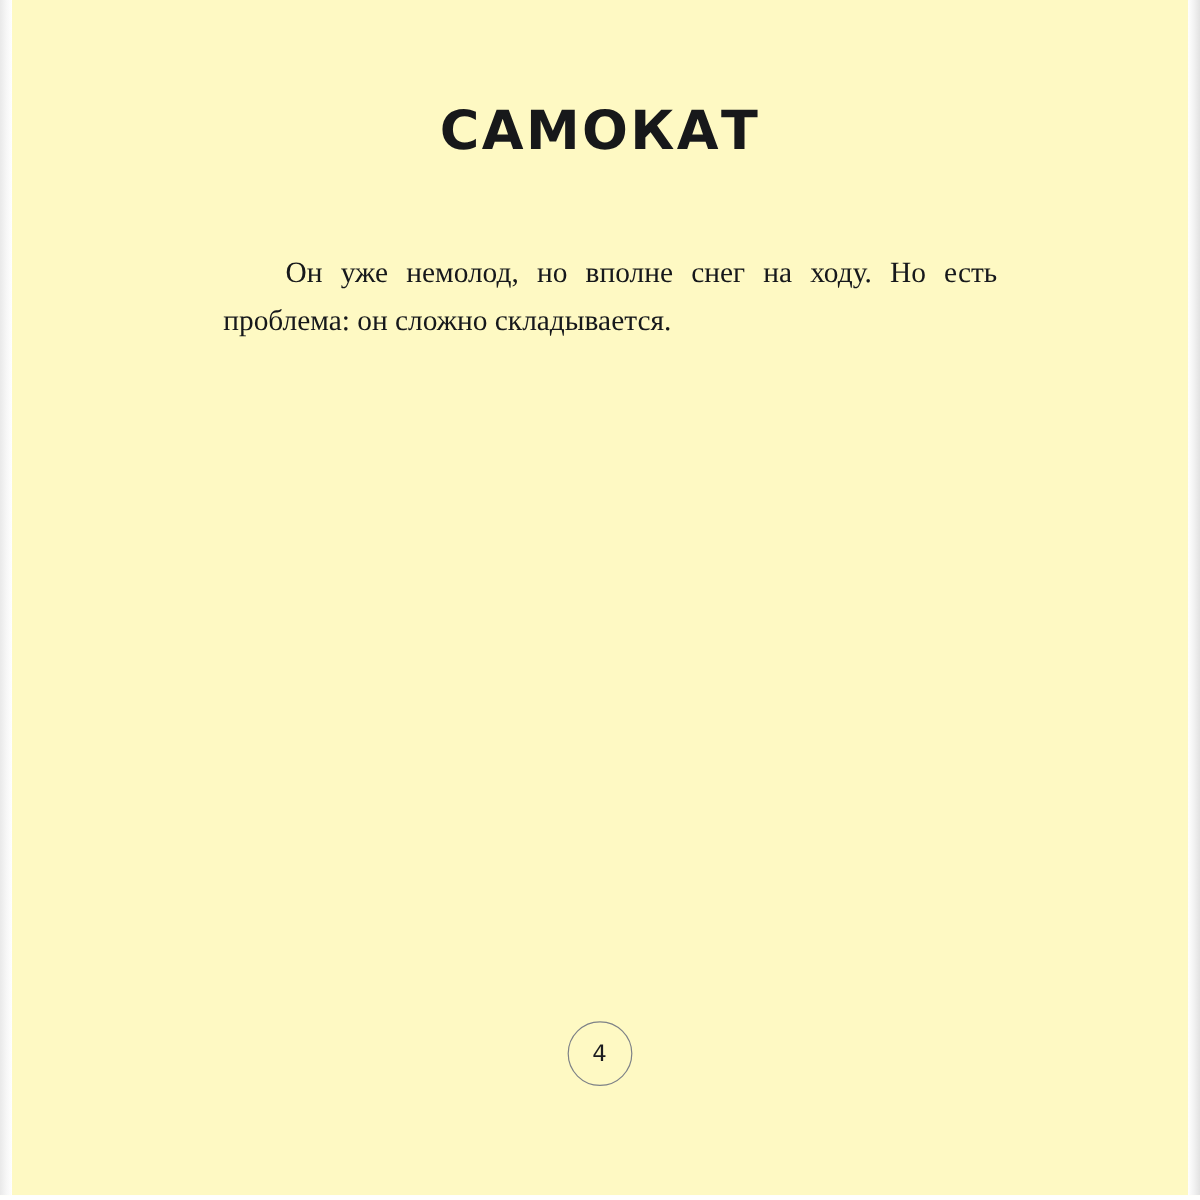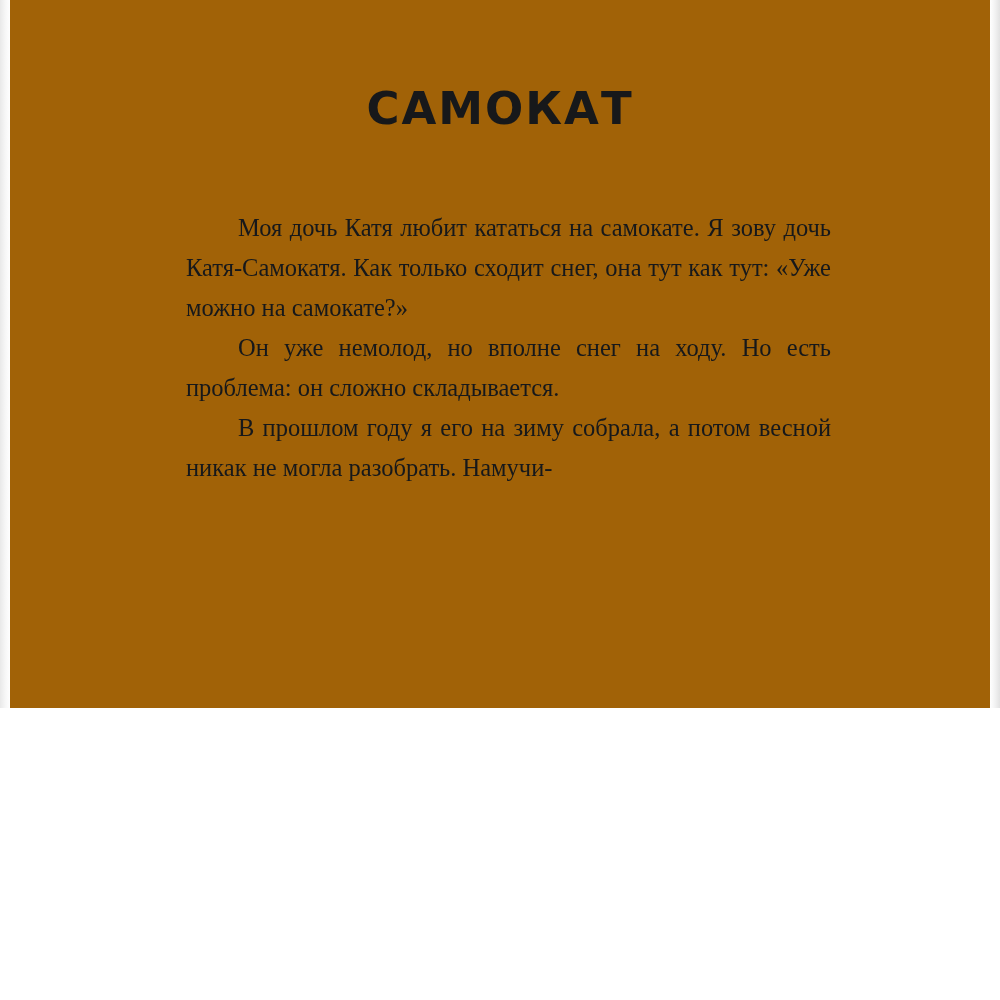--- a/index.html
+++ b/index.html
@@ -3,22 +3,22 @@
 <meta charset="utf-8">
 <style>
   html, body {
     margin: 0;
     padding: 0;
     background: #ffffff;
   }
   .page {
     position: relative;
     width: 1000px;
-    height: 708px;
-    background: #a16207;
+    height: 996px;
+    background: #fef9c3;
     overflow: hidden;
     box-sizing: border-box;
   }
   
   .edge-left, .edge-right {
     position: absolute;
     top: 0;
     bottom: 0;
     width: 10px;
     pointer-events: none;
@@ -91,22 +91,20 @@
 <body>
 
 <div class="page">
 
   <div class="edge-left"></div>
   <div class="edge-right"></div>
 
   <h1 class="chapter-title">САМОКАТ</h1>
 
   <div class="text-block">
-    <p class="gap-none">Моя дочь Катя любит кататься на самокате. Я зову дочь Катя-Самокатя. Как только сходит снег, она тут как тут: «Уже можно на самокате?»</p>
     <p class="gap-none">Он уже немолод, но вполне снег на ходу. Но есть проблема: он сложно складывается.</p>
-    <p class="gap-none">В прошлом году я его на зиму собрала, а потом весной никак не могла разобрать. Намучи-</p>
   </div>
 
   <div class="folio">
     <span>4</span>
   </div>
 
 </div>
 
 </body></html>

